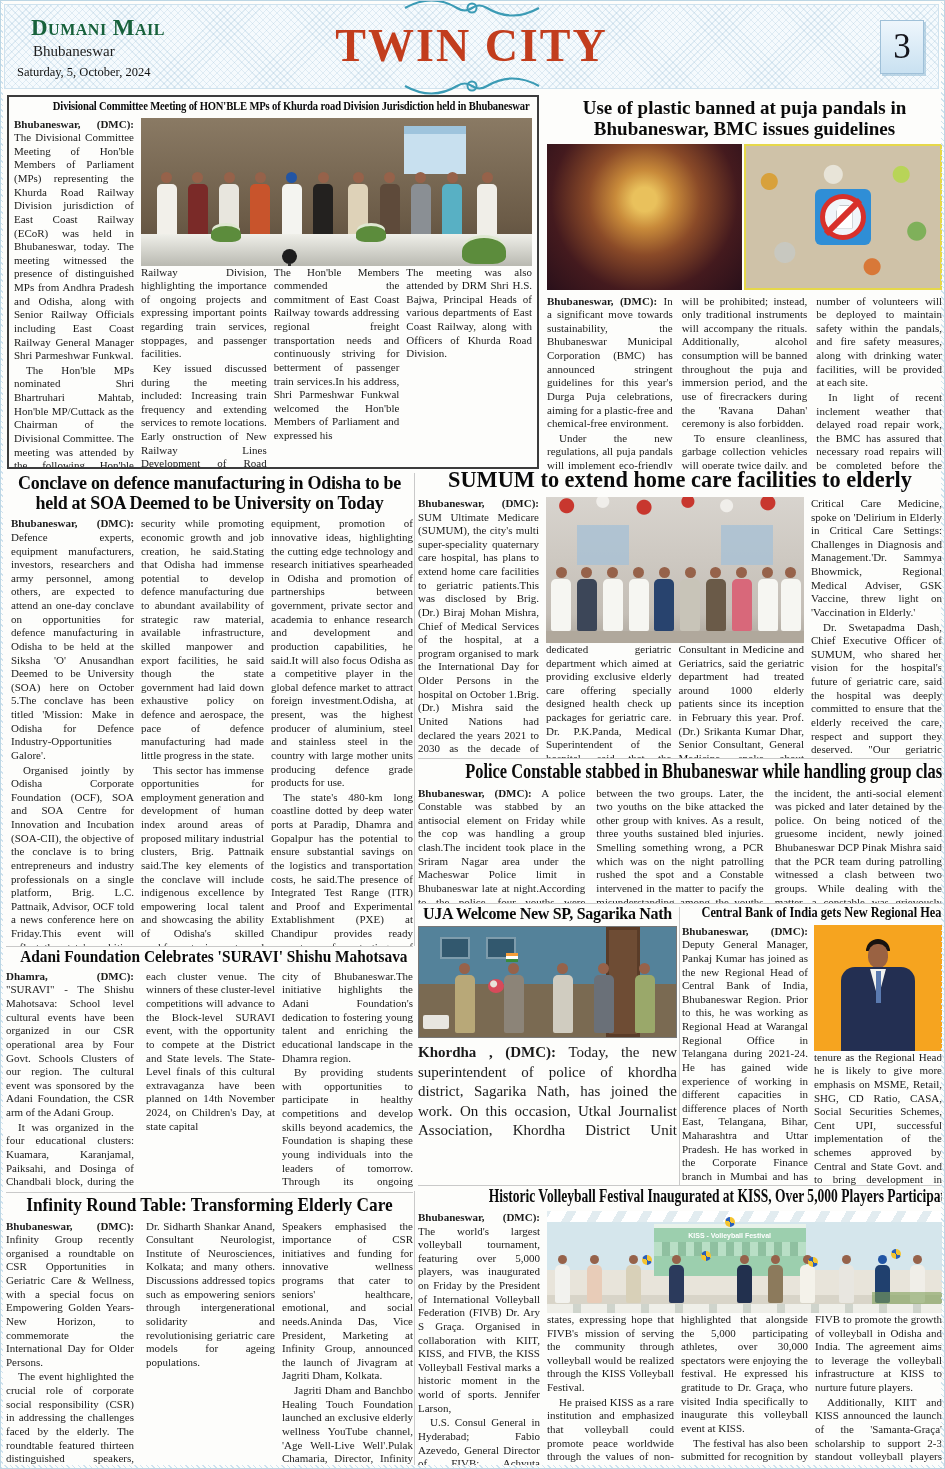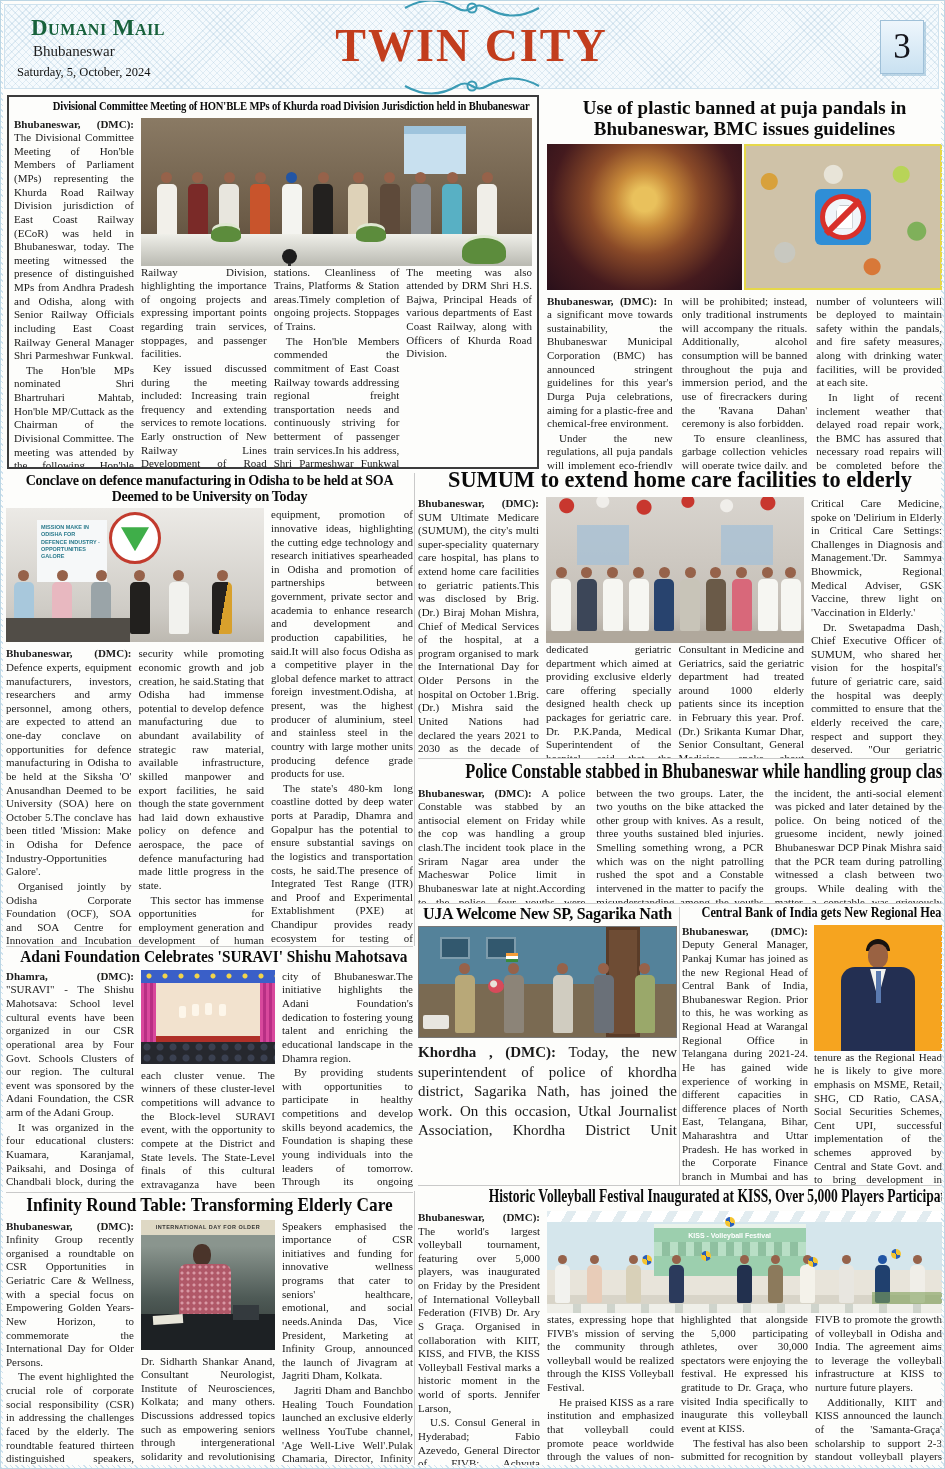--- a/index.html
+++ b/index.html
@@ -33,21 +33,21 @@
   
   .art{position:absolute;box-sizing:border-box;overflow:hidden;}
   .hl{font-weight:bold;color:#0b0b0b;text-align:center;line-height:1.08;margin:0 0 4px 0;}
   .sq{display:block;white-space:nowrap;transform-origin:50% 50%;}
   .body{display:flex;gap:7px;align-items:stretch;}
   .c{font-size:11px;line-height:1.24;text-align:justify;}
   .c p{margin:0 0 1px 0;text-indent:12px;}
   .c .paras.cont p:first-child{text-indent:0;}
   .c p.lead{text-indent:0;}
   .dl{font-weight:bold;}
-  .stack{display:flex;flex-direction:column;gap:5px;}
+  .stack{display:flex;flex-direction:row;gap:5px;}
   .row{display:flex;gap:7px;flex:1;}
   .row>.c{flex:1;}
   
   .photo{position:relative;overflow:hidden;flex:none;}
   .fig{position:absolute;display:flex;flex-direction:column;align-items:center;}
   .fig .hd{width:11px;height:11px;border-radius:50%;background:#96624a;}
   .fig .bd{width:20px;height:52px;border-radius:5px 5px 2px 2px;margin-top:1px;}
   
   .ph-rail{height:148px;background:linear-gradient(#8a7a64,#6b5b47 70%,#57483a);}
   .ph-rail .table{position:absolute;left:0;right:0;bottom:0;height:32px;
@@ -260,21 +260,20 @@
         </div>
         <div class="row">
           <div class="c">
               <div class="paras cont">
                 <p>Railway Division, highlighting the importance of ongoing projects and expressing important points regarding train services, stoppages, and passenger facilities.</p>
                 <p>Key issued discussed during the meeting included: Increasing train frequency and extending services to remote locations. Early onstruction of New Railway Lines Development of Road Under Bridges (RUBs) and Road Over Bridges (ROBs). Improving passenger amenities at</p>
               </div>
             </div>
           <div class="c">
               <div class="paras cont">
-                <p>stations. Cleanliness of Trains, Platforms &amp; Station areas.Timely completion of ongoing projects. Stoppages of Trains.</p>
                 <p>The Hon'ble Members commended the commitment of East Coast Railway towards addressing regional freight transportation needs and continuously striving for betterment of passenger train services.In his address, Shri Parmeshwar Funkwal welcomed the Hon'ble Members of Parliament and expressed his</p>
               </div>
             </div>
           <div class="c">
               <div class="paras cont">
                 <p>The meeting was also attended by DRM Shri H.S. Bajwa, Principal Heads of various departments of East Coast Railway, along with Officers of Khurda Road Division.</p>
               </div>
             </div>
         </div>
       </div>
@@ -309,21 +308,21 @@
       <div class="c">
           <div class="paras cont">
             <p>number of volunteers will be deployed to maintain safety within the pandals, and fire safety measures, along with drinking water facilities, will be provided at each site.</p>
             <p>In light of recent inclement weather that delayed road repair work, the BMC has assured that necessary road repairs will be completed before the festivities commence. The Public Works Department has been tasked with expediting the repairs, under the oversight of the BMC Mayor. Authorities are committed to ensuring a safe and joyful Durga Puja for all.</p>
           </div>
         </div>
     </div>
   </div>
 
   <div class="art" id="art-defence">
-    <h2 class="hl" style="font-size:14px;letter-spacing:-.3px;line-height:1.12;">Conclave on defence manufacturing in Odisha to be held at SOA Deemed to be University on Today</h2>
+    <h2 class="hl" style="font-size:18px;letter-spacing:-.3px;line-height:1.12;">Conclave on defence manufacturing in Odisha to be held at SOA Deemed to be University on Today</h2>
     <div class="body">
       <div class="stack" style="width:258px;flex:none;">
         <div class="photo ph-def">
           <div class="def-banner">MISSION MAKE IN ODISHA FOR DEFENCE INDUSTRY - OPPORTUNITIES GALORE</div>
           <div class="soa-logo">
               <div class="tri"></div>
             </div>
           <div class="fig" style="left:3%;bottom:8px">
               <i class="hd"></i>
               <i class="bd" style="background:#a8c8dc"></i>

